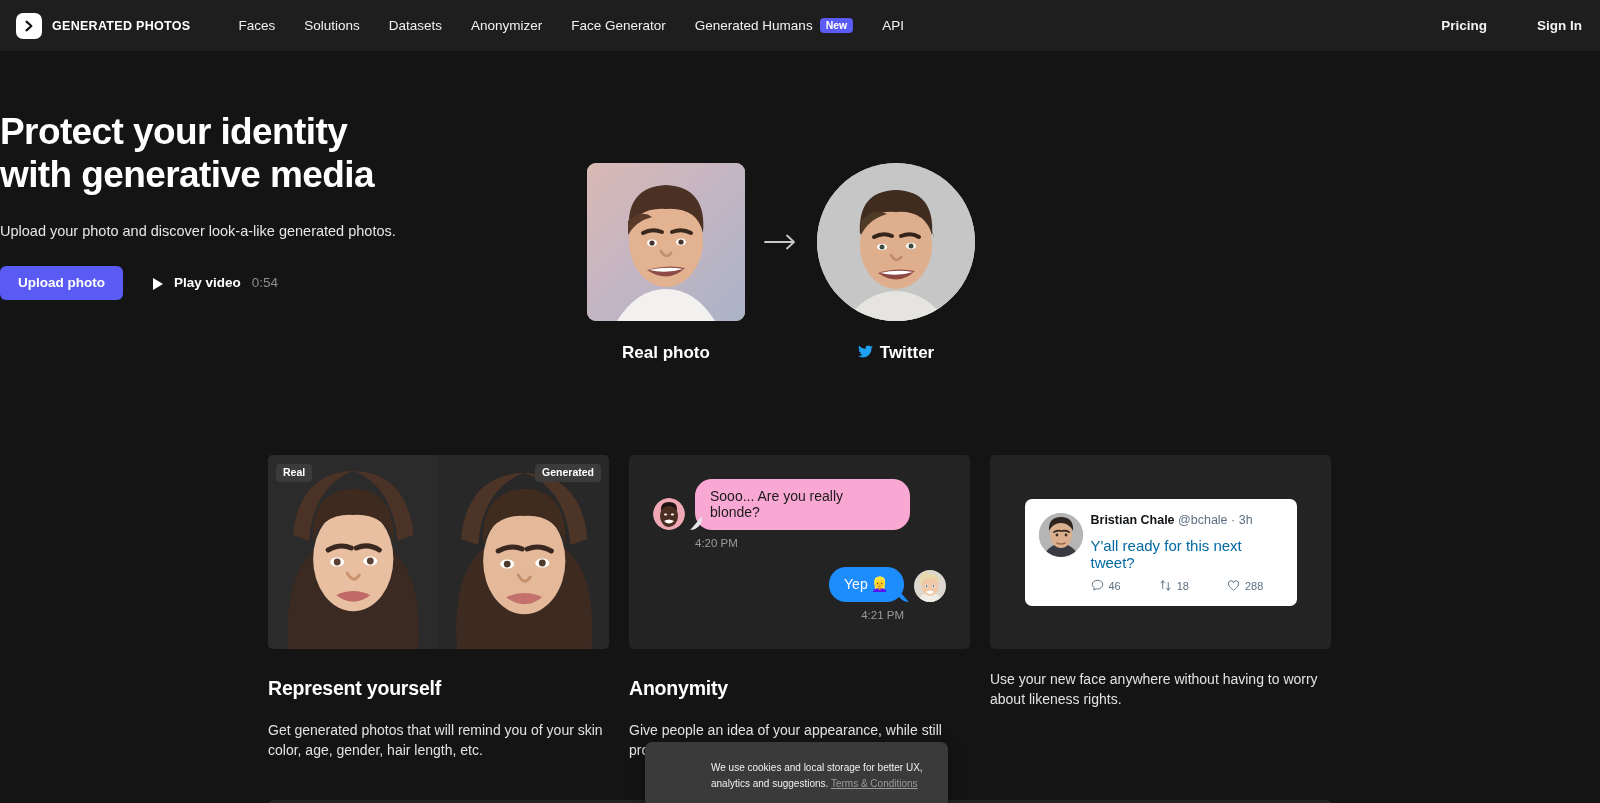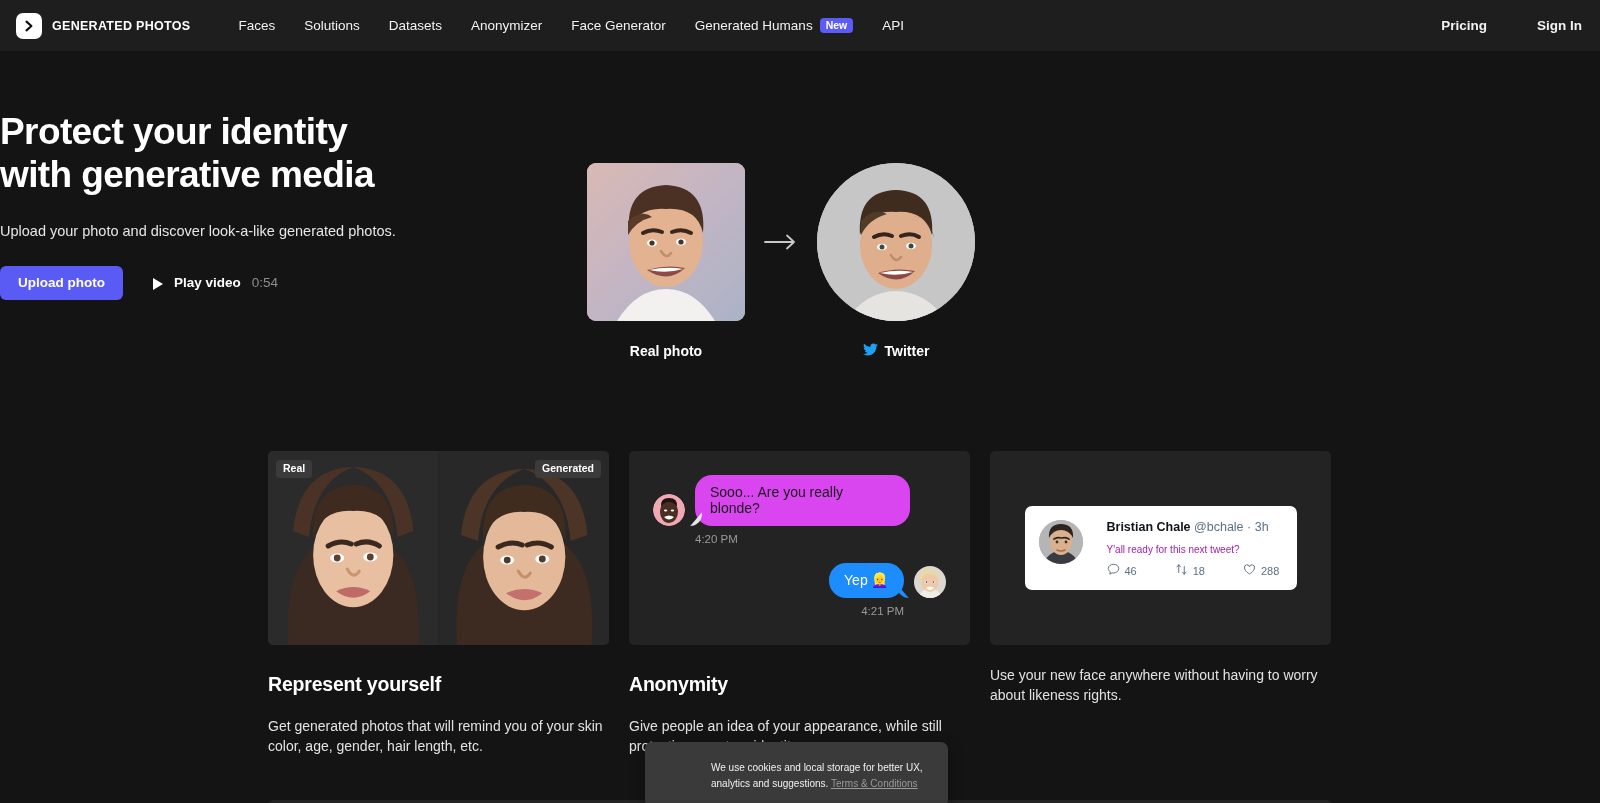--- a/index.html
+++ b/index.html
@@ -117,21 +117,21 @@
   }
   .gen-photo {
     width: 158px; height: 158px;
     border-radius: 50%;
     overflow: hidden;
     position: relative;
     background: #c9c9c9;
   }
   .photo-caption {
     margin-top: 22px;
-    font-size: 14px;
+    font-size: 17px;
     font-weight: bold;
     color: #ffffff;
     display: flex; align-items: center; gap: 7px;
     white-space: nowrap;
   }
   .arrow-between {
     width: 72px;
     display: flex; align-items: center; justify-content: center;
     height: 158px;
     color: #c9c9c9;
@@ -191,21 +191,21 @@
   .chat-row.out { justify-content: flex-end; }
   .avatar-sm { width: 32px; height: 32px; border-radius: 50%; overflow: hidden; flex: 0 0 32px; }
   .bubble {
     position: relative;
     border-radius: 17px;
     padding: 9px 15px 10px;
     font-size: 14px;
     line-height: 1.15;
     max-width: 215px;
   }
-  .bubble.in { background: #d946ef; color: #1a1a1a; }
+  .bubble.in { background: #f9a8d4; color: #1a1a1a; }
   .bubble.in:after {
     content: ""; position: absolute; left: -5px; bottom: 0;
     width: 12px; height: 14px; background: #e6e6e6;
     border-bottom-right-radius: 12px;
     clip-path: polygon(100% 0,100% 100%,0 100%);
   }
   .bubble.out { background: #1d8cfc; color: #ffffff; }
   .bubble.out:after {
     content: ""; position: absolute; right: -5px; bottom: 0;
     width: 12px; height: 14px; background: #1d8cfc;
@@ -218,29 +218,29 @@
   .chat-block.out-block { margin-top: 18px; }
 
   
   .tweet-wrap { height: 100%; display: flex; align-items: center; justify-content: center; }
   .tweet-card {
     background: #ffffff;
     border-radius: 7px;
     width: 272px;
     padding: 14px 14px 12px;
     display: flex;
-    gap: 24px;
+    gap: 8px;
     color: #0f1419;
   }
   .tweet-avatar { width: 44px; height: 44px; border-radius: 50%; overflow: hidden; flex: 0 0 44px; background: #b8b8b8; }
   .tweet-body { flex: 1; min-width: 0; }
   .tweet-head { font-size: 12.5px; white-space: nowrap; }
   .tweet-name { font-weight: bold; color: #0f1419; }
   .tweet-handle { color: #5b7083; }
-  .tweet-text { font-size: 10px; margin-top: 10px; color: #a21caf; }
+  .tweet-text { font-size: 15px; margin-top: 10px; color: #0369a1; }
   .tweet-actions { display: flex; gap: 38px; margin-top: 8px; color: #5b7083; font-size: 11px; align-items: center; }
   .tw-act { display: flex; align-items: center; gap: 5px; }
 
   
   .bottom-panel {
     position: absolute;
     left: 268px;
     top: 749px;
     width: 1064px;
     height: 54px;

